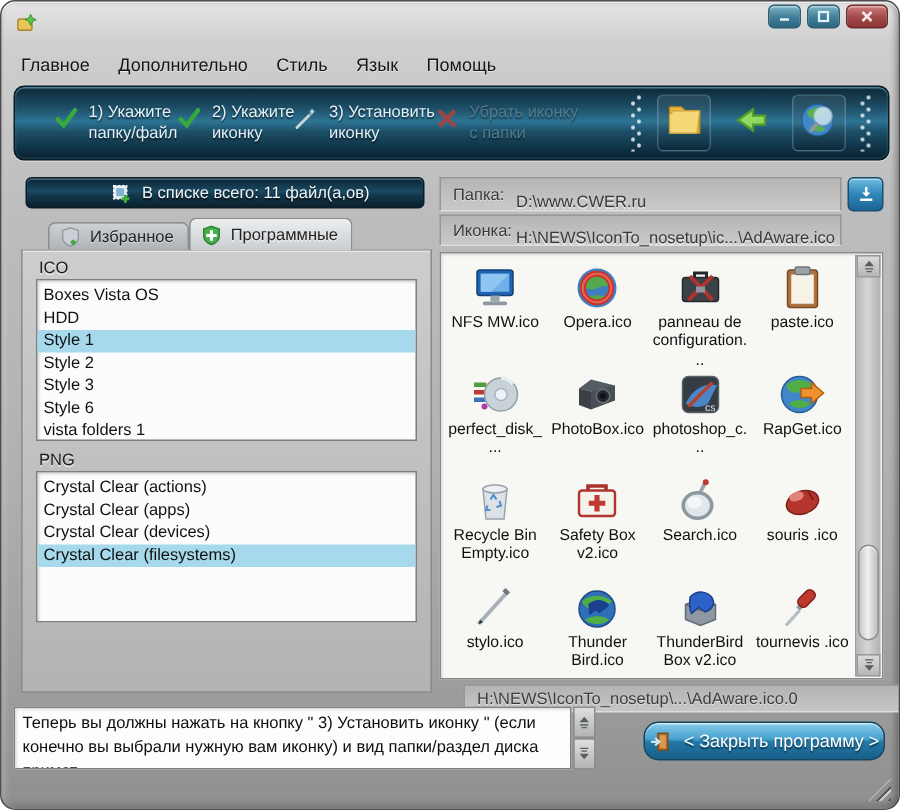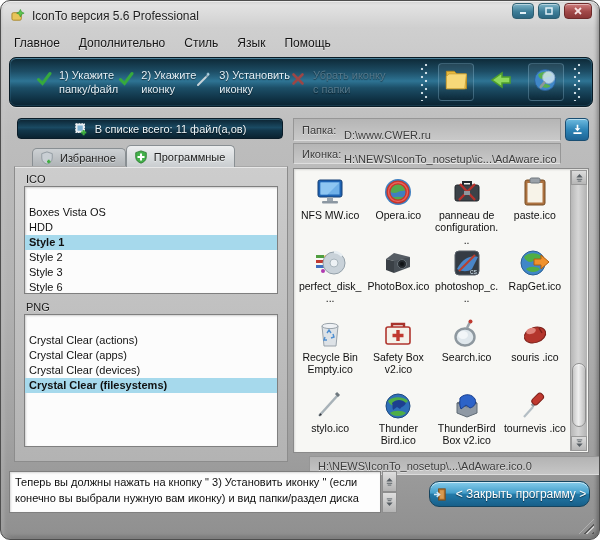--- a/index.html
+++ b/index.html
@@ -50,25 +50,25 @@
   .count-bar .cicon{width:14px;height:14px;}
   .tabs{position:absolute;left:23px;top:32px;height:22px;display:flex;align-items:flex-end;}
   .tab{display:flex;align-items:center;gap:6px;height:19px;padding:0 9px 0 7px;font-size:11px;color:#222;
     border:1px solid #898f93;border-bottom:none;border-radius:5px 5px 0 0;
     background:linear-gradient(180deg,#cdd1d4,#aeb2b5);text-shadow:0 1px 0 rgba(255,255,255,.5);cursor:default;}
   .tab.active{height:22px;background:linear-gradient(180deg,#eceeef,#c9cdd0);position:relative;z-index:3;}
   .tab .ticon{width:14px;height:14px;}
   .tab-page{position:absolute;left:5px;top:53px;width:274px;height:296px;border:1px solid #8c8c8c;border-top-color:#a8a8a8;
     background:linear-gradient(180deg,#cdcdcd,#b3b3b3);box-shadow:inset 0 1px 0 rgba(255,255,255,.55);z-index:2;padding:5px 9px;}
   .group-label{font-size:11px;color:#1b1b1b;text-shadow:0 1px 0 rgba(255,255,255,.5);margin:1px 0 1px 2px;}
-  .listbox{background:#fcfcfc;border:1px solid #7f7f7f;box-shadow:inset 1px 1px 2px rgba(0,0,0,.18);overflow:hidden;padding-top:18px;}
+  .listbox{background:#fcfcfc;border:1px solid #7f7f7f;box-shadow:inset 1px 1px 2px rgba(0,0,0,.18);overflow:hidden;padding-top:3px;}
   .listbox.ico{height:108px;margin-bottom:7px;}
-  .listbox.png{height:133px;}
+  .listbox.png{height:101px;}
   .list-row{height:15px;line-height:15px;font-size:11px;color:#111;padding-left:4px;white-space:nowrap;cursor:default;}
-  .list-row.sel{background:#a6d9ec;font-weight:bold;}
+  .list-row.sel{background:#a6d9ec;}
   
   .right-panel{position:absolute;left:292px;top:112px;width:296px;height:366px;}
   .path-row{position:absolute;left:0;height:23px;background:linear-gradient(180deg,#b5b5b5,#c9c9c9);
     border:1px solid #969696;border-bottom-color:#dedede;display:flex;align-items:center;font-size:11px;color:#3a3a3a;
     text-shadow:0 1px 0 rgba(255,255,255,.55);padding-left:8px;}
   .path-row .plabel{width:42px;flex:0 0 auto;}
   .path-row .pvalue{white-space:nowrap;overflow:hidden;margin-top:11px;}
   .row-folder{top:5px;width:268px;}
   .row-icon{top:30px;width:268px;height:21px;}
   .apply-btn{position:absolute;right:0;top:5px;width:24px;height:23px;border-radius:4px;border:1px solid #1a4e72;
@@ -113,21 +113,20 @@
 </head>
 <body>
 
 <div class="window">
 
   <div class="titlebar">
     <span class="title-icon"><svg viewBox="0 0 16 16">
           <rect x="1" y="5" width="10" height="8" rx="1.5" fill="#e8c55a" stroke="#a8862e"></rect>
           <path d="M10 1.5l1.2 2.6L14 5.5l-2.6 1.2L10 9.5 8.8 6.7 6 5.5l2.8-1.4z" fill="#5cc44e" stroke="#2e8f2e" stroke-width=".6"></path>
         </svg></span>
-    <span class="title-text">IconTo версия 5.6 Professional</span>
     <div class="win-btns">
       <span class="win-btn minb">
           <svg viewBox="0 0 10 10">
             <path d="M2 7h6" stroke="#e2f1f8" stroke-width="1.8"></path>
           </svg>
         </span>
       <span class="win-btn maxb">
           <svg viewBox="0 0 10 10">
             <rect x="2" y="2" width="6" height="6" fill="none" stroke="#e2f1f8" stroke-width="1.5"></rect>
           </svg>

